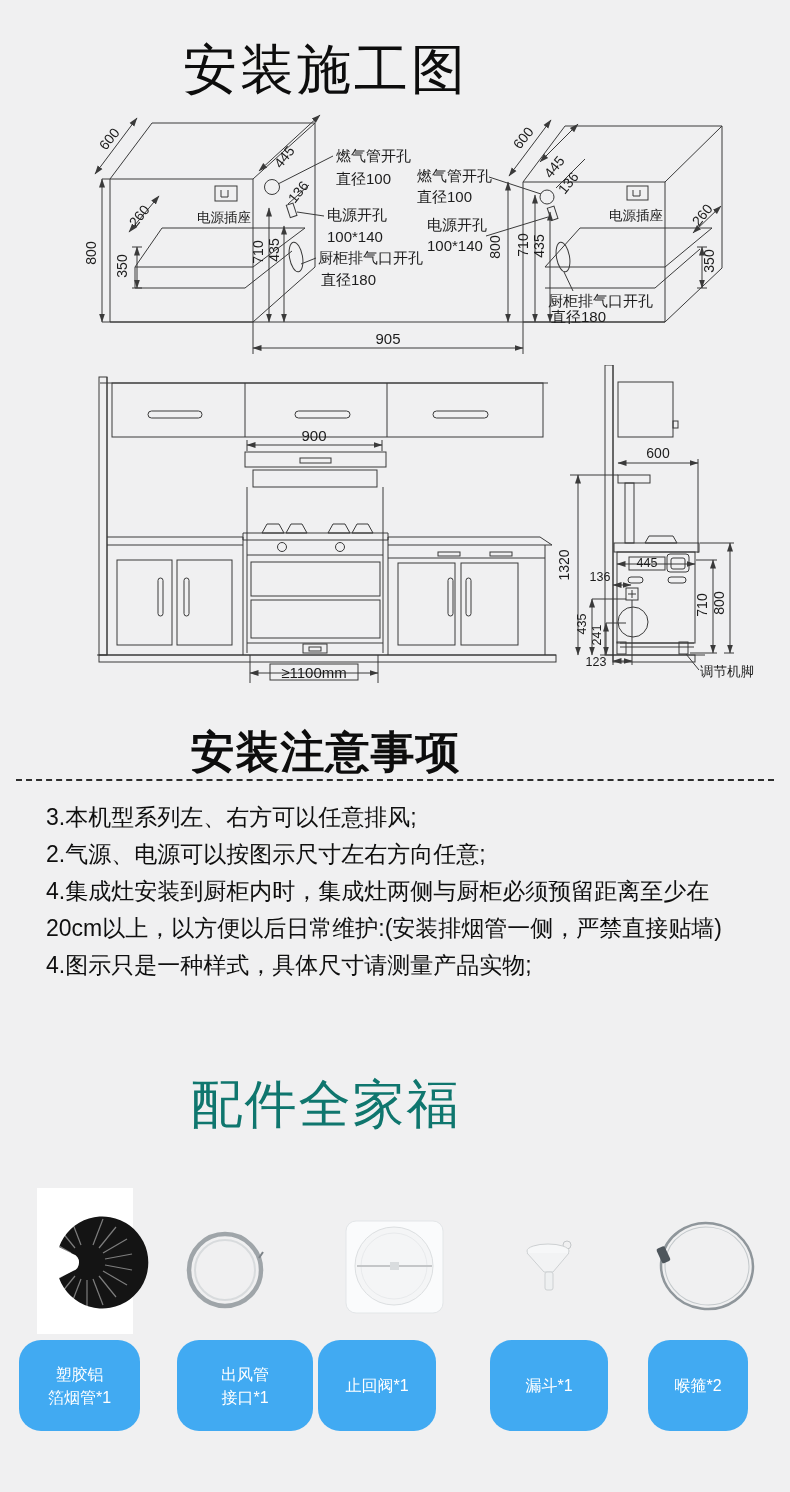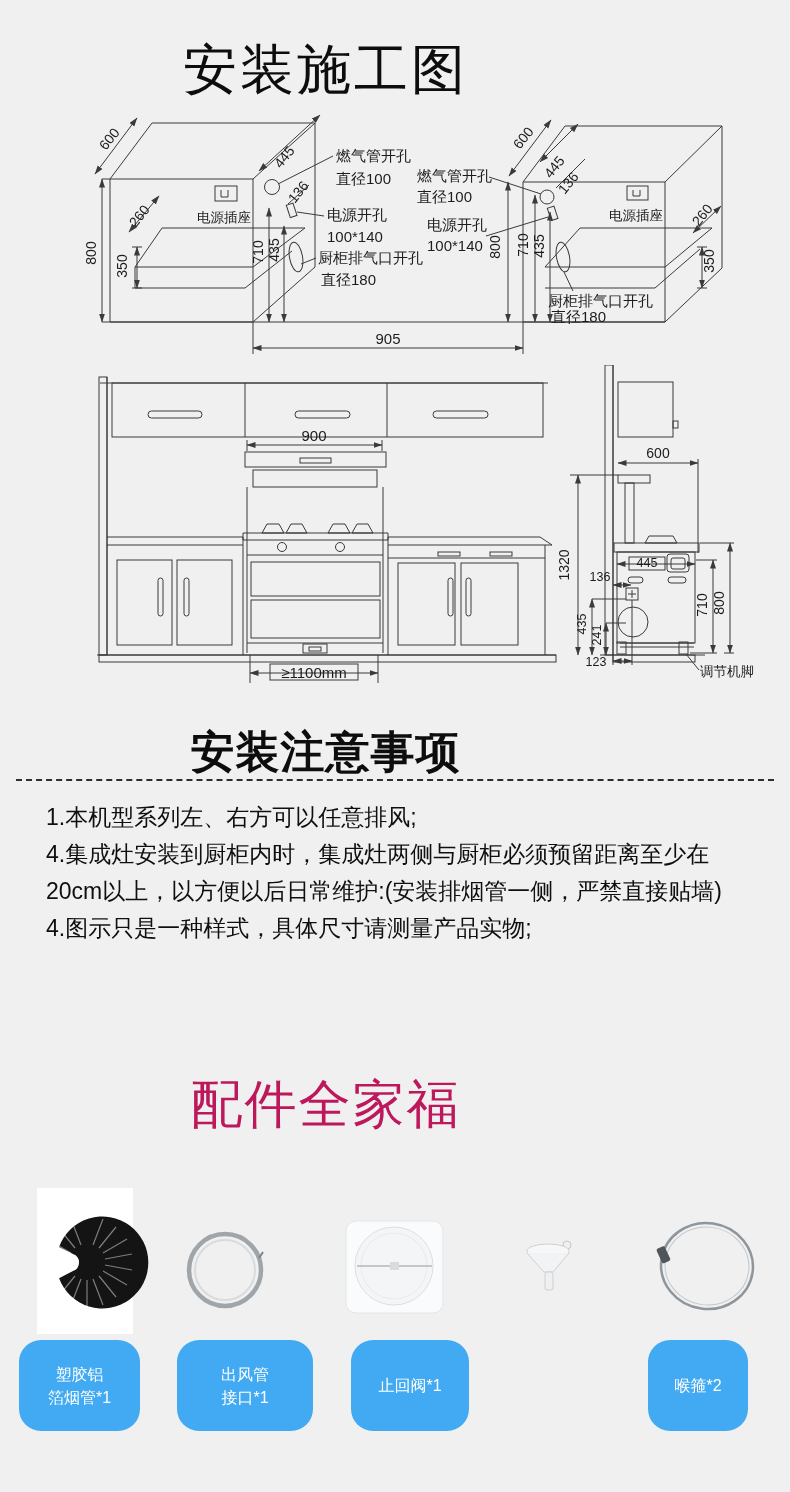--- a/index.html
+++ b/index.html
@@ -1,21 +1,21 @@
 <!DOCTYPE html>
 <html><head>
 <meta charset="utf-8">
 <style>
   html,body{margin:0;padding:0;background:#e9e9ea;}
   .page{position:relative;width:790px;height:1492px;background:#f0f0f1;overflow:hidden;
         font-family:"Liberation Sans","DejaVu Sans",sans-serif;color:#111;}
   .title{position:absolute;left:0;width:651px;text-align:center;white-space:nowrap;}
   .t1{top:34px;font-size:54px;font-weight:500;letter-spacing:3px;color:#0d0d0d;}
   .t2{top:723px;font-size:44px;font-weight:700;letter-spacing:1px;color:#0d0d0d;}
-  .t3{top:1070px;font-size:52px;font-weight:500;letter-spacing:2px;color:#be185d;}
+  .t3{top:1070px;font-size:52px;font-weight:500;letter-spacing:2px;color:#0f766e;}
   .dashed{position:absolute;top:779px;left:16px;width:758px;height:0;border-top:2px dashed #2e2e2e;}
   .notes{position:absolute;top:799px;left:46px;width:712px;font-size:23px;line-height:37px;color:#0f0f0f;}
   .notes p{margin:0;}
   .svg-abs{position:absolute;left:0;}
   svg text{font-family:"Liberation Sans","DejaVu Sans",sans-serif;fill:#1c1c1c;}
   .dim{font-size:14px;}
   .dimm{font-size:15px;}
   .dims{font-size:12.5px;}
   .ann{font-size:15px;}
   .anns{font-size:13.5px;}
@@ -239,21 +239,22 @@
     <text class="dim" text-anchor="middle" transform="translate(724,238) rotate(-90)">800</text>
     <text class="dims" text-anchor="middle" transform="translate(586,259) rotate(-90)">435</text>
     <text class="dims" text-anchor="middle" transform="translate(601,270) rotate(-90)">241</text>
     <text class="dims" text-anchor="middle" x="596" y="301">123</text>
     <text class="anns" x="700" y="311">调节机脚</text>
   </svg>
 
   <div class="title t2">安装注意事项</div>
   <div class="dashed"></div>
   <div class="notes">
-    <p>1.本机型系列左、右方可以任意排风;</p>
+    <p>3.本机型系列左、右方可以任意排风;</p>
+    <p>2.气源、电源可以按图示尺寸左右方向任意;</p>
     <p>4.集成灶安装到厨柜内时，集成灶两侧与厨柜必须预留距离至少在20cm以上，以方便以后日常维护:(安装排烟管一侧，严禁直接贴墙)</p>
     <p>4.图示只是一种样式，具体尺寸请测量产品实物;</p>
   </div>
 
   <div class="title t3">配件全家福</div>
 
   <svg class="svg-abs" style="top:1185px" width="790" height="150" viewBox="0 1185 790 150">
 
     <g>
       <rect x="37" y="1188" width="96" height="146" fill="#ffffff"></rect>
@@ -302,16 +303,17 @@
       <ellipse cx="707" cy="1266" rx="46" ry="43" stroke="#8f969b" stroke-width="2.5" transform="rotate(8 707 1266)"></ellipse>
       <ellipse cx="707" cy="1266" rx="42" ry="39" stroke="#c3c8cb" stroke-width="1" transform="rotate(8 707 1266)"></ellipse>
       <rect x="659" y="1247" width="9" height="16" rx="2" fill="#4e565c" transform="rotate(-25 663 1255)"></rect>
     </g>
   </svg>
 
   <div class="acc-label" style="left:19px;width:121px">塑胶铝
 箔烟管*1</div>
   <div class="acc-label" style="left:177px;width:136px">出风管
 接口*1</div>
-  <div class="acc-label" style="left:351px;width:118px">止回阀*1</div>
+  <div class="acc-label" style="left:318px;width:118px">止回阀*1</div>
+  <div class="acc-label" style="left:490px;width:118px">漏斗*1</div>
   <div class="acc-label" style="left:648px;width:100px">喉箍*2</div>
 
 </div>
 
 </body></html>

